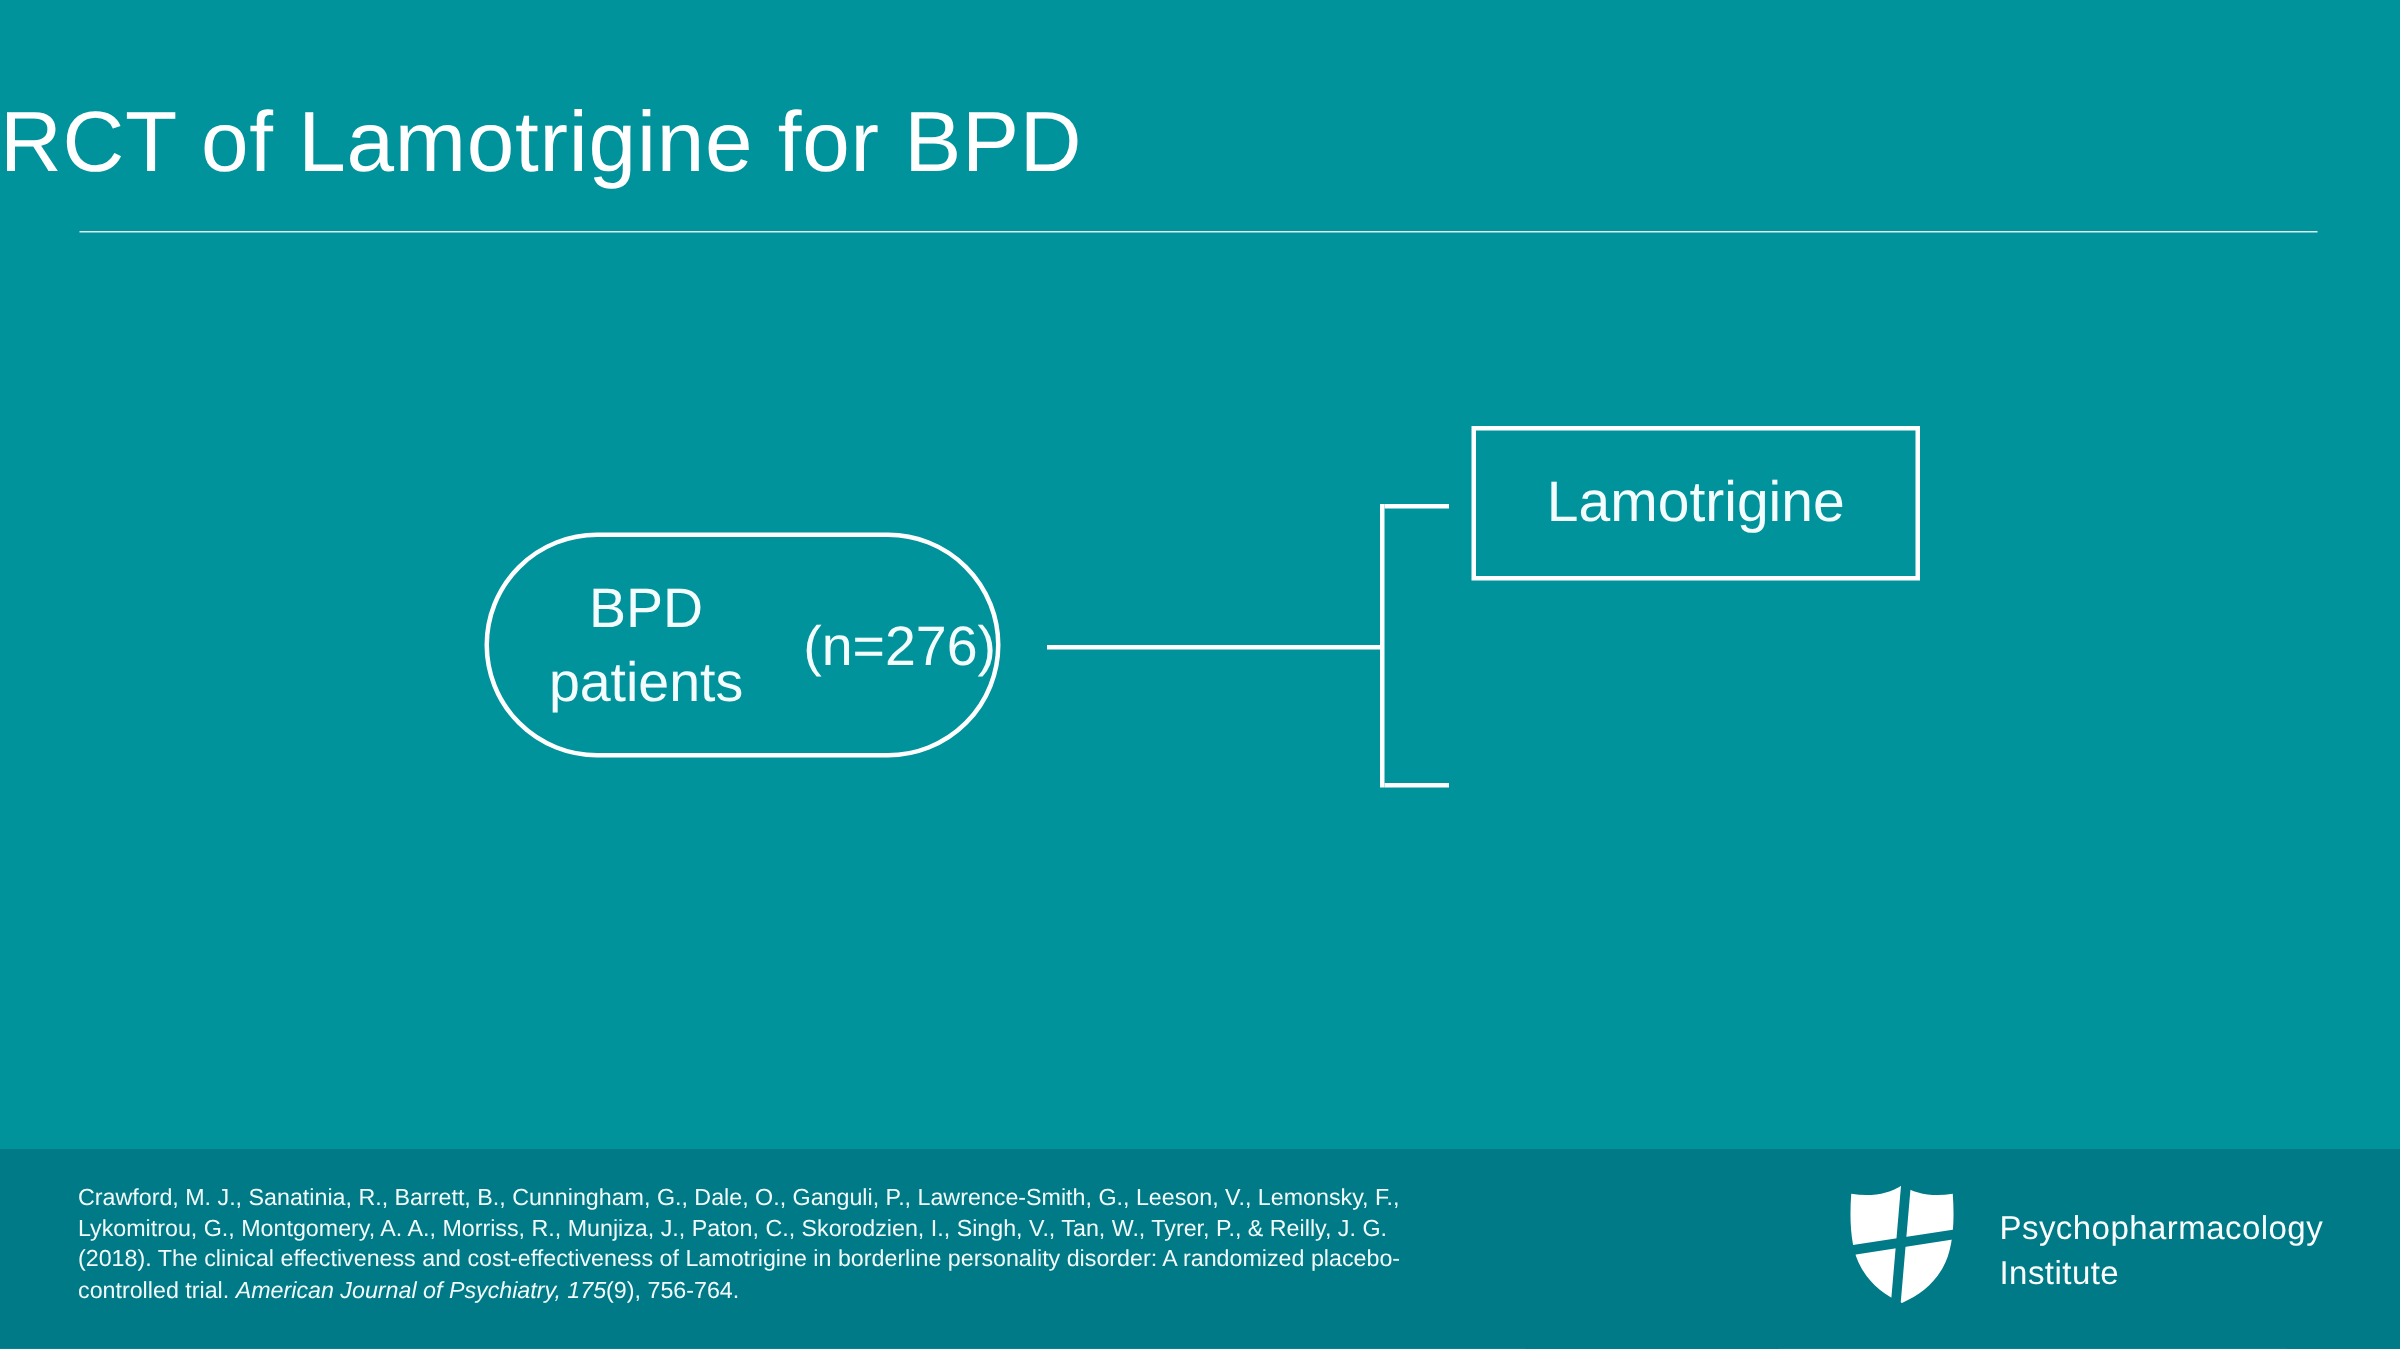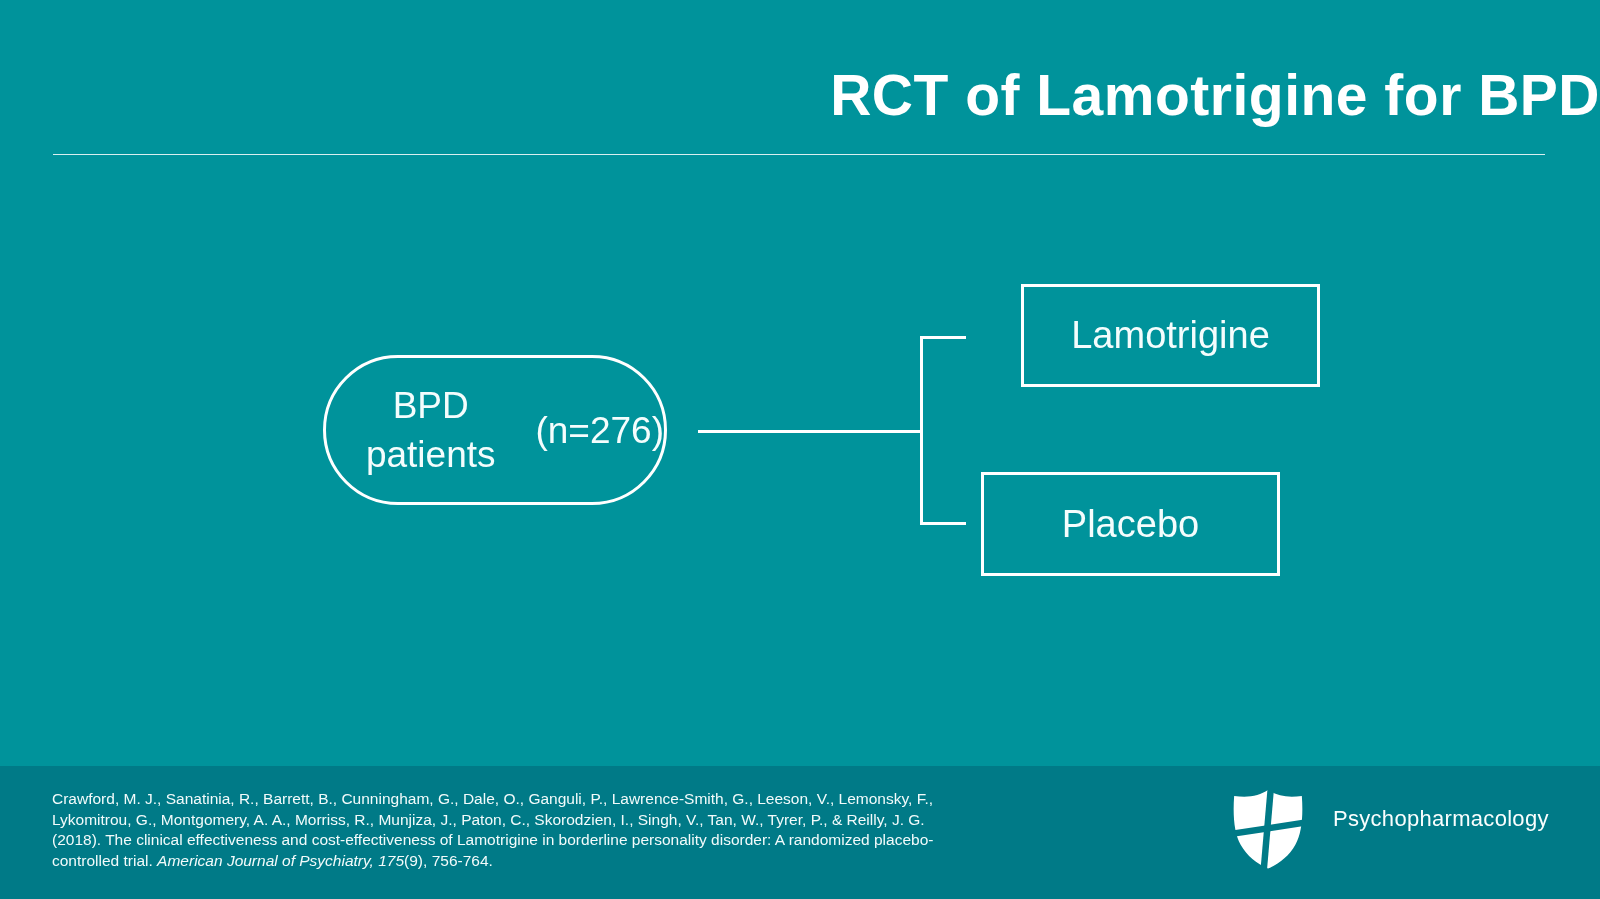--- a/index.html
+++ b/index.html
@@ -9,23 +9,23 @@
     background: #00939B;
     font-family: "Liberation Sans", sans-serif;
     color: #FFFFFF;
   }
   .slide { position: absolute; inset: 0; }
 
   
   .slide-title {
     position: absolute;
     top: 62px; left: 0; width: 100%;
-    text-align: right;
+    text-align: left;
     font-size: 57px;
-    font-weight: bold;
+    font-weight: normal;
     letter-spacing: 0.5px;
     color: #FFFFFF;
   }
   .title-divider {
     position: absolute;
     left: 53px; top: 154px;
     width: 1492px; height: 1px;
     background: rgba(255,255,255,0.85);
   }
 
@@ -82,21 +82,21 @@
     position: absolute;
     left: 981px;
     width: 299px;
     border: 3px solid #FFFFFF;
     display: flex;
     align-items: center;
     justify-content: center;
     font-size: 38px;
     color: #F4FDFD;
   }
-  .arm-box.arm-1 { top: 284px; height: 103px; margin-left: 40px; }
+  .arm-box.arm-1 { top: 284px; height: 103px; }
   .arm-box.arm-2 { top: 472px; height: 104px; }
 
   
   .footer {
     position: absolute;
     left: 0; top: 766px;
     width: 1600px; height: 158px;
     background: #007A87;
   }
   .citation {
@@ -142,23 +142,20 @@
 
 
     <div class="connector-line"></div>
     <div class="bracket-vertical"></div>
     <div class="bracket-stub-top"></div>
     <div class="bracket-stub-bottom"></div>
 
     <div class="arm-box arm-1">
       <span>Lamotrigine</span>
     </div>
-    <div class="arm-box arm-2">
-      <span>Placebo</span>
-    </div>
 
   </div>
 
   <div class="footer">
 
     <div class="citation">
       <div>Crawford, M. J., Sanatinia, R., Barrett, B., Cunningham, G., Dale, O., Ganguli, P., Lawrence-Smith, G., Leeson, V., Lemonsky, F.,</div>
       <div>Lykomitrou, G., Montgomery, A. A., Morriss, R., Munjiza, J., Paton, C., Skorodzien, I., Singh, V., Tan, W., Tyrer, P., &amp; Reilly, J. G.</div>
       <div>(2018). The clinical effectiveness and cost-effectiveness of Lamotrigine in borderline personality disorder: A randomized placebo-</div>
       <div>
@@ -169,18 +166,19 @@
     <div class="brand">
       <span>
         <svg class="brand-logo" viewBox="0 0 100 112" xmlns="http://www.w3.org/2000/svg">
           <path d="M50 2 C62 10 78 13 97 10 C99 38 97 62 88 78 C79 94 66 104 50 111 C34 104 21 94 12 78 C3 62 1 38 3 10 C22 13 38 10 50 2 Z" fill="#FFFFFF"></path>
           <line x1="54" y1="-2" x2="44" y2="114" stroke="#007A87" stroke-width="9"></line>
           <line x1="-2" y1="63" x2="102" y2="47" stroke="#007A87" stroke-width="9"></line>
         </svg>
       </span>
       <div class="brand-text">
         <div>Psychopharmacology</div>
+        <div>Institute</div>
       </div>
     </div>
 
   </div>
 
 </div>
 
 </body></html>

